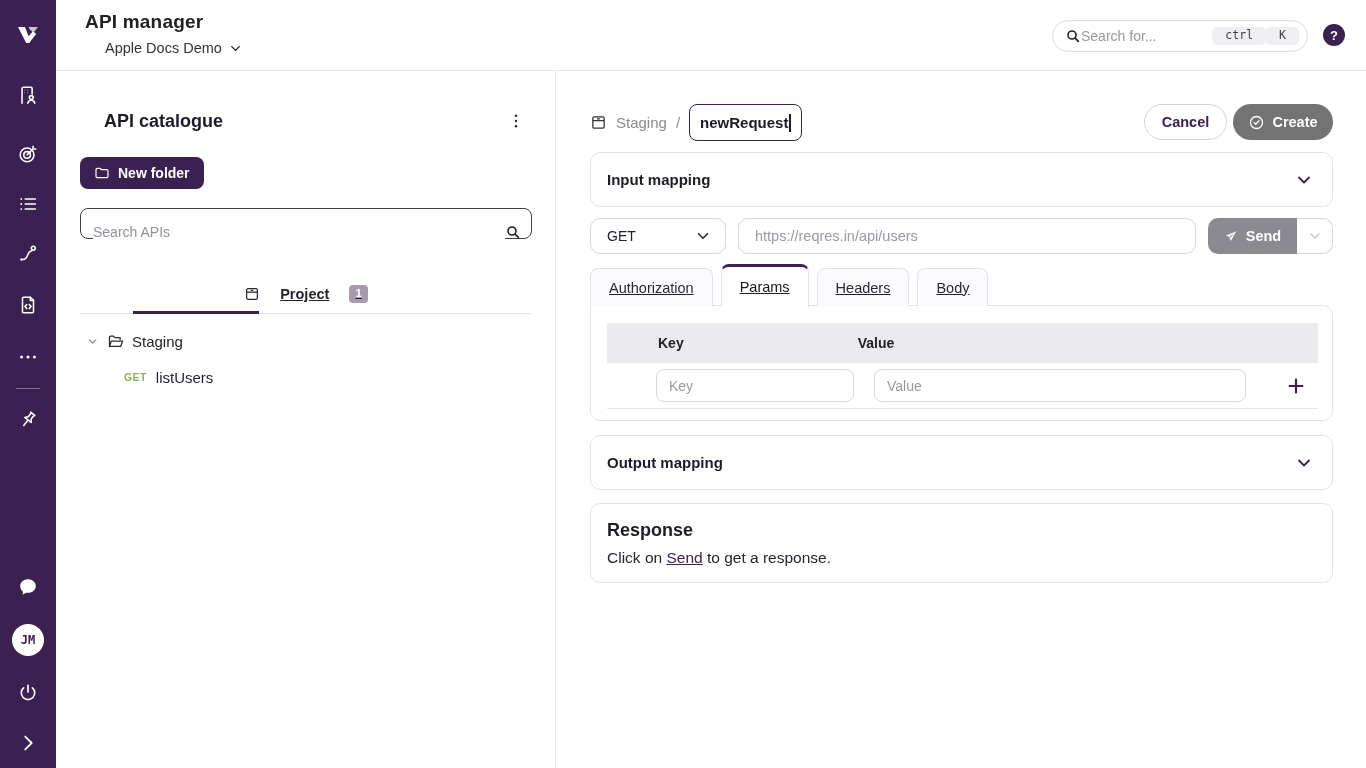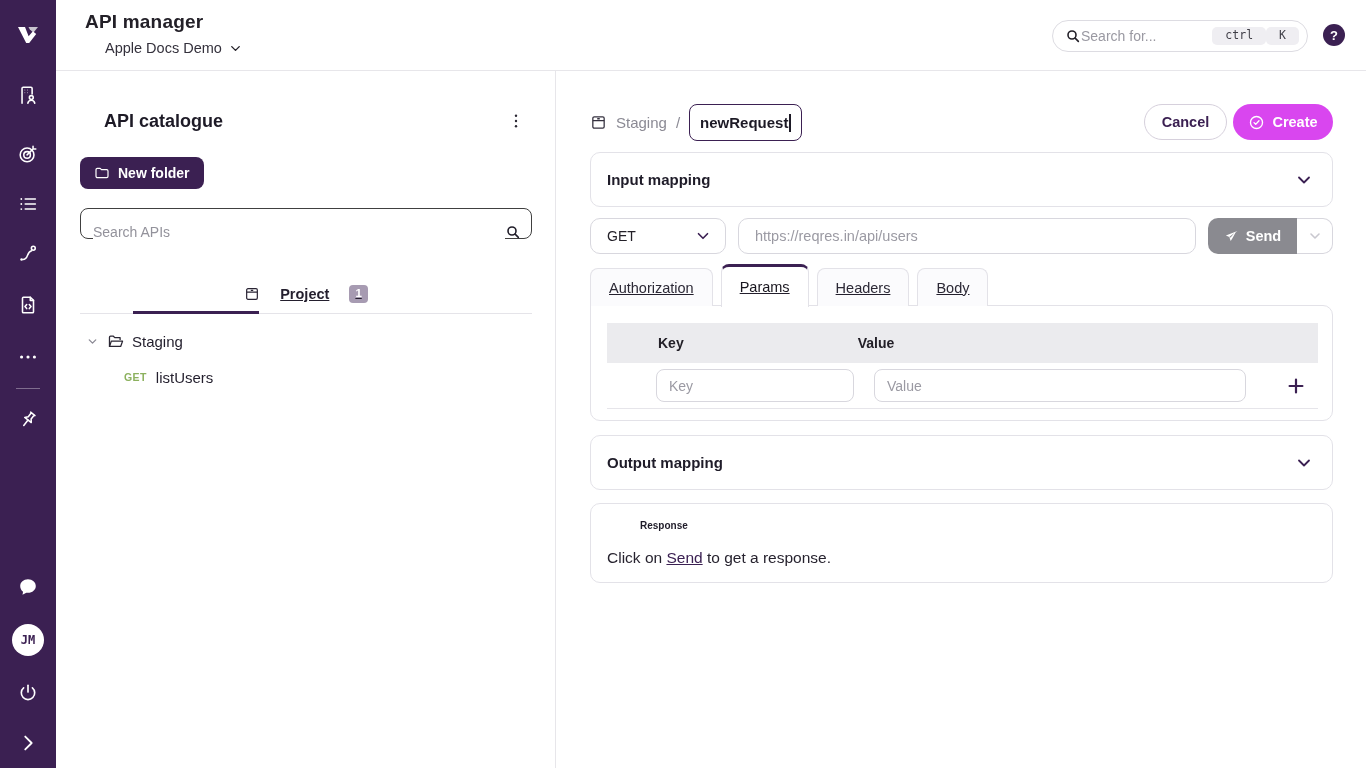--- a/index.html
+++ b/index.html
@@ -76,21 +76,21 @@
   .crumb .dim { font-size:15px; color:#8b8a94; }
   .name-box { display:flex; align-items:center; height:37px; padding:0 10px; border:1.5px solid #3B2052;
     border-radius:8px; cursor:text; }
   .name-box .val { font-size:15px; font-weight:700; color:#1d1a26; }
   .caret { width:1.5px; height:18px; background:#1d1a26; margin-left:1px; }
 
   .btn-cancel { position:absolute; left:588px; top:33px; width:83px; height:36px; border-radius:18px;
     background:#fff; border:1px solid #d6d0dc; color:#3B2052; font-size:14.5px; font-weight:600;
     cursor:pointer; font-family:inherit; }
   .btn-create { position:absolute; left:677px; top:33px; width:100px; height:36px; border-radius:18px;
-    background:#d946ef; border:none; color:#fff; font-size:14.5px; font-weight:600; cursor:pointer;
+    background:#737373; border:none; color:#fff; font-size:14.5px; font-weight:600; cursor:pointer;
     display:flex; align-items:center; justify-content:center; gap:7px; font-family:inherit; }
   .btn-create svg { width:17px; height:17px; }
 
   .card { position:absolute; left:34px; width:743px; background:#fff; border:1px solid #e3e2e8; border-radius:10px; }
   .acc { height:55px; display:flex; align-items:center; justify-content:space-between; padding:0 18px 0 16px; cursor:pointer; }
   .acc .ttl { font-size:15px; font-weight:600; color:#1f1c29; }
   .acc svg { width:20px; height:20px; color:#3B2052; }
 
   .req-row { position:absolute; left:34px; top:147px; width:743px; height:36px; display:flex; }
   .method-select { width:136px; height:36px; border:1px solid #d8d7de; border-radius:10px; display:flex;
@@ -126,21 +126,21 @@
   .p-input { height:33px; border:1px solid #d8d7de; border-radius:8px; padding:0 12px; font-size:14px;
     color:#232028; outline:none; font-family:inherit; }
   .p-input::placeholder { color:#9b9aa3; }
   .p-key { width:198px; }
   .p-value { width:372px; margin-left:20px; }
   .add-row { margin-left:39px; width:22px; height:22px; color:#3B2052; cursor:pointer; background:none; border:none; padding:0; }
   .add-row svg { width:22px; height:22px; }
   .params-divider { position:absolute; left:16px; top:102px; width:711px; height:1px; background:#e6e5ea; }
 
   .resp-card { top:432px; height:80px; }
-  .resp-title { position:absolute; left:16px; top:16px; font-size:10px; font-weight:700; color:#1f1c29;margin-left:33px; }
+  .resp-title { position:absolute; left:16px; top:16px; font-size:18px; font-weight:700; color:#1f1c29; }
   .resp-line { position:absolute; left:16px; top:45px; font-size:15.5px; color:#27232f; }
   .resp-line a { color:#3B2052; text-decoration:underline; cursor:pointer; }
 </style>
 </head>
 <body>
 
 <div class="page">
 
   <nav class="rail">
     <div class="logo">

